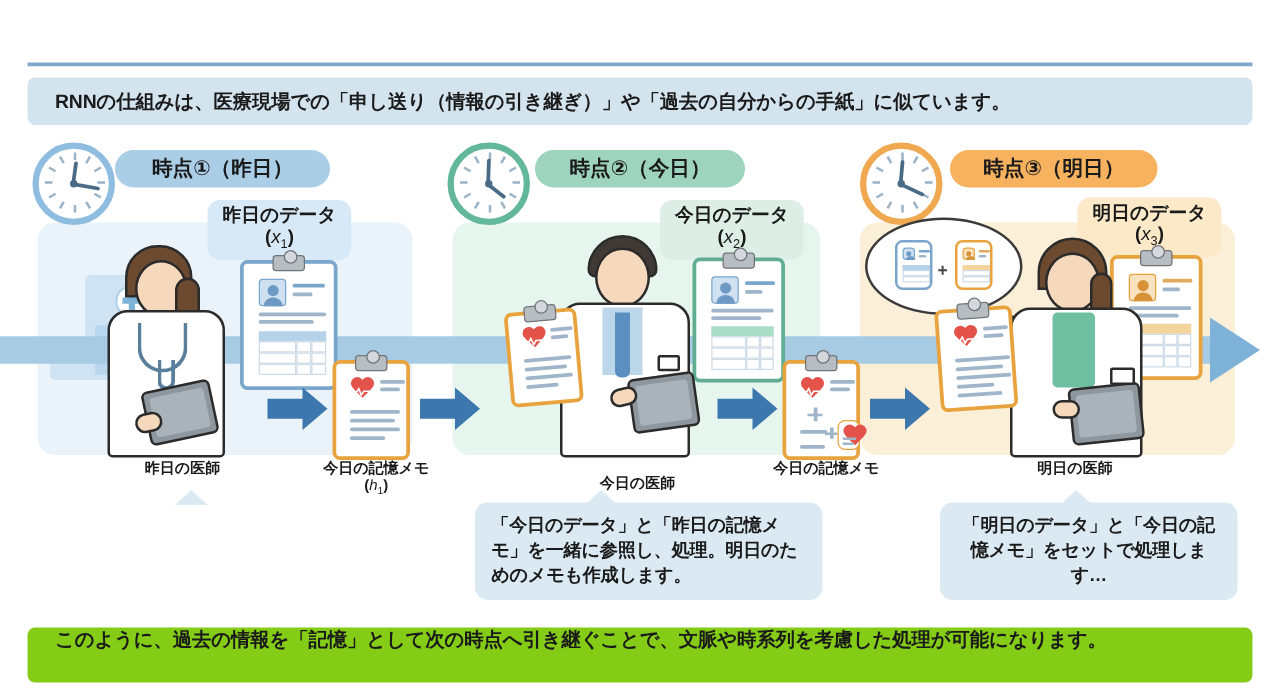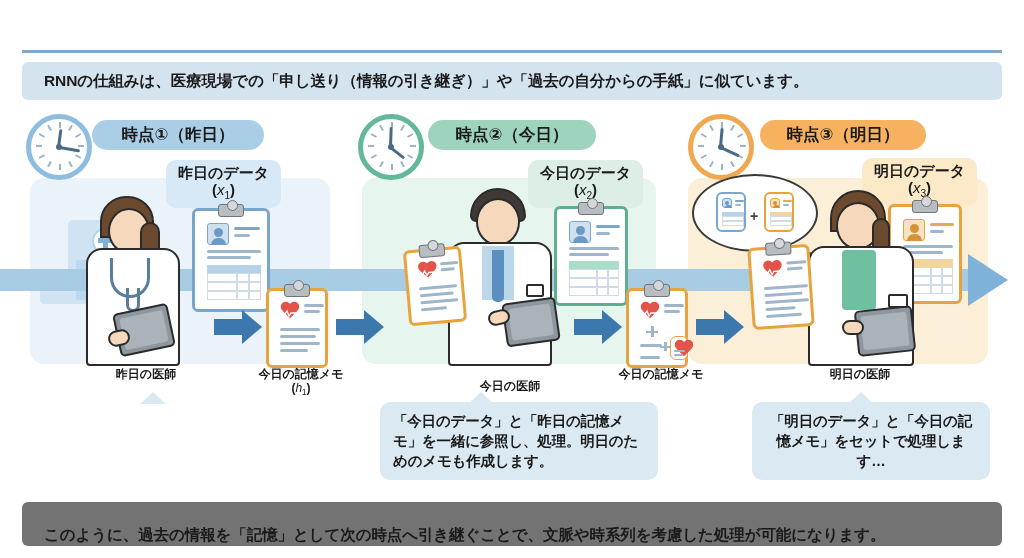--- a/index.html
+++ b/index.html
@@ -184,21 +184,21 @@
     border-left: 13px solid transparent; border-right: 13px solid transparent;
     border-bottom: 12px solid #dbeaf2;
   }
   .co-1 { left: 58px;  top: 402px; width: 248px; }
   .co-2 { left: 380px; top: 402px; width: 278px; }
   .co-3 { left: 752px; top: 402px; width: 238px; text-align: center; }
 
   
   .bottom-banner {
     position: absolute; left: 22px; top: 502px; width: 980px; height: 44px;
-    background: #737373; border-radius: 6px; display: flex; align-items: flex-end;
+    background: #84cc16; border-radius: 6px; display: flex; align-items: flex-start;
   }
   .bottom-text {
     font-size: 15.5px; font-weight: bold; color: #1a1a1a;
     padding-left: 22px; white-space: nowrap; letter-spacing: -.1px;
   }
 </style>
 </head>
 <body>
 
 <div id="root">

